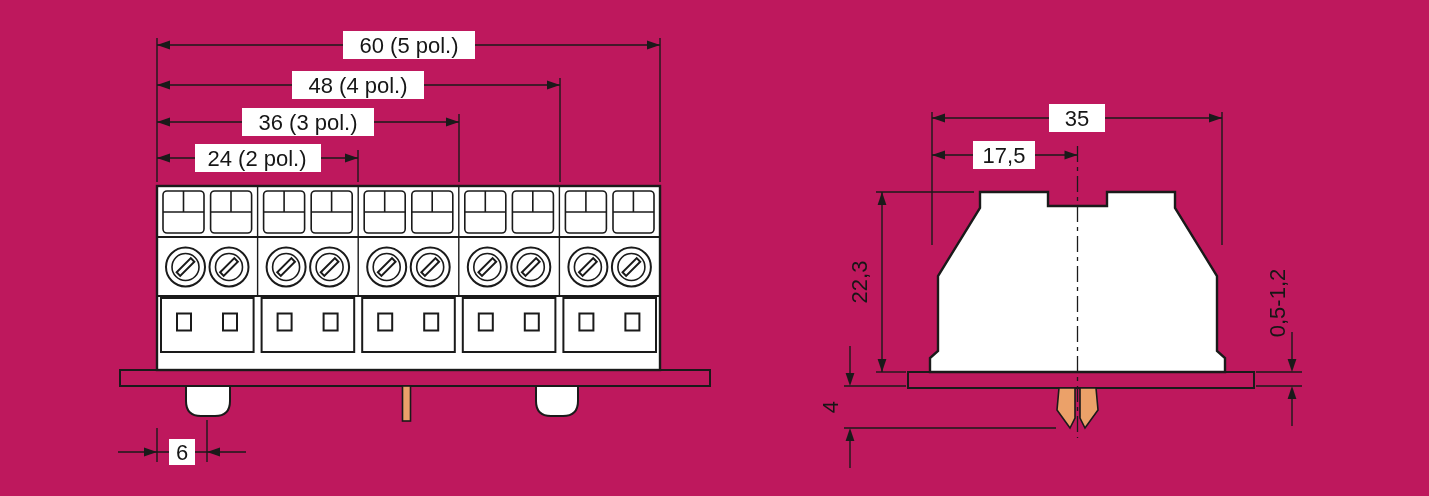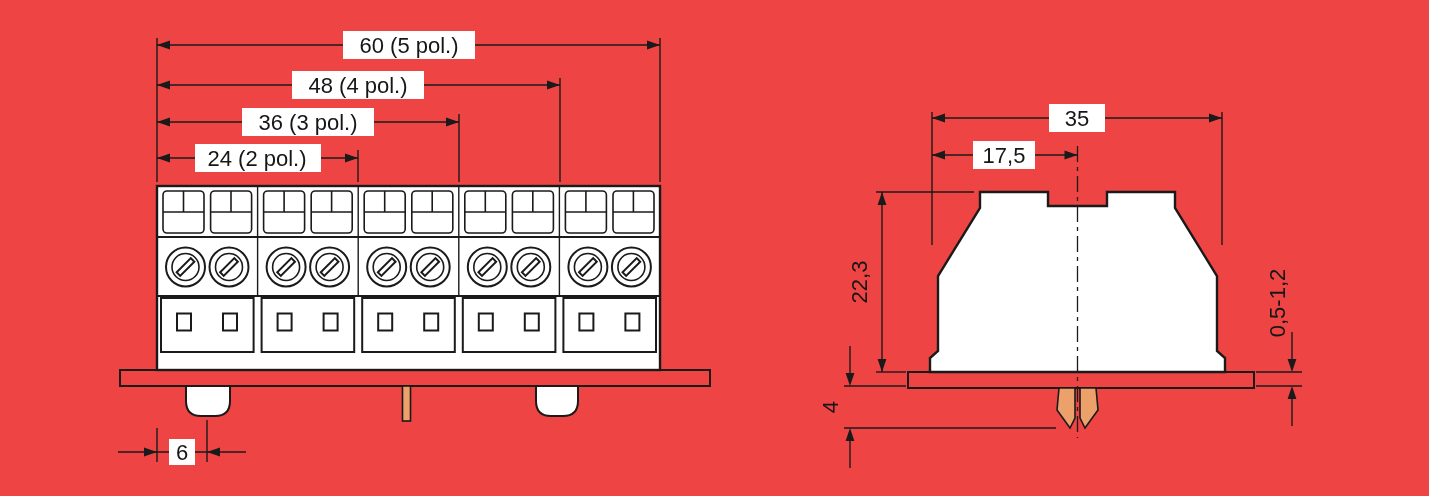--- a/index.html
+++ b/index.html
@@ -1,16 +1,16 @@
 <!DOCTYPE html>
 <html><head>
 <meta charset="utf-8">
 <style>
   html,body{margin:0;padding:0;background:#ffffff;}
-  .canvas{position:relative;width:1429px;height:496px;background:#ef4444;overflow:hidden;
+  .canvas{position:relative;width:1429px;height:496px;background:#be185d;overflow:hidden;
           font-family:"Liberation Sans","DejaVu Sans",sans-serif;}
   svg{display:block;}
   .s2  {stroke:#1a1a1a;stroke-width:2;fill:none;}
   .s15 {stroke:#1a1a1a;stroke-width:1.6;fill:none;}
   .s13 {stroke:#1a1a1a;stroke-width:1.4;fill:none;}
   .wht {fill:#ffffff;stroke:#1a1a1a;stroke-width:2.4;}
   .wht2{fill:#ffffff;stroke:#1a1a1a;stroke-width:2;}
   .arr {fill:#1a1a1a;stroke:none;}
   .mask{fill:#ffffff;stroke:none;}
   .dtxt{font-family:"Liberation Sans","DejaVu Sans",sans-serif;font-size:22px;fill:#161616;}

